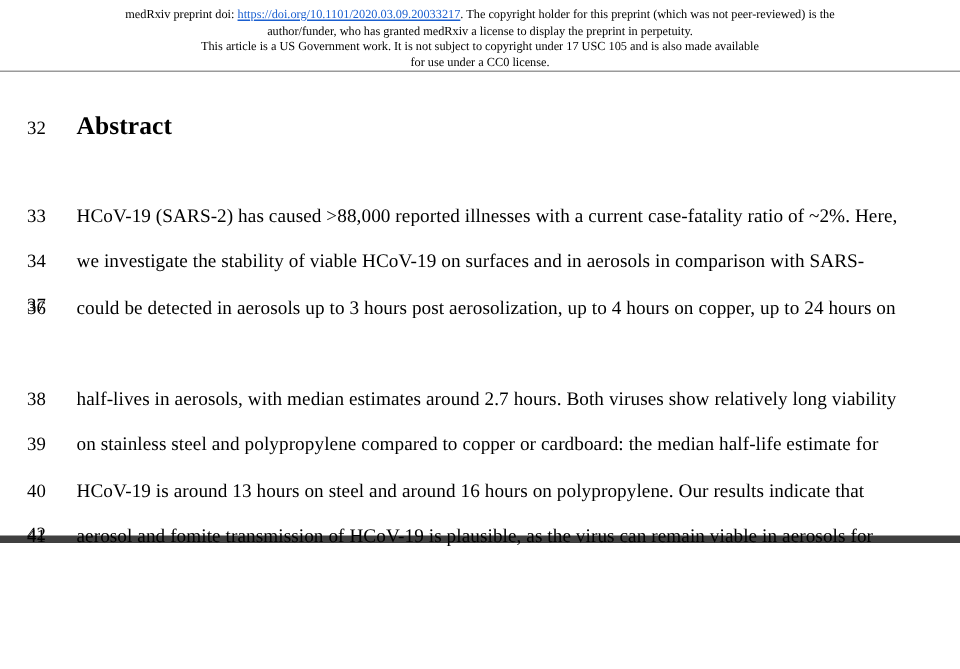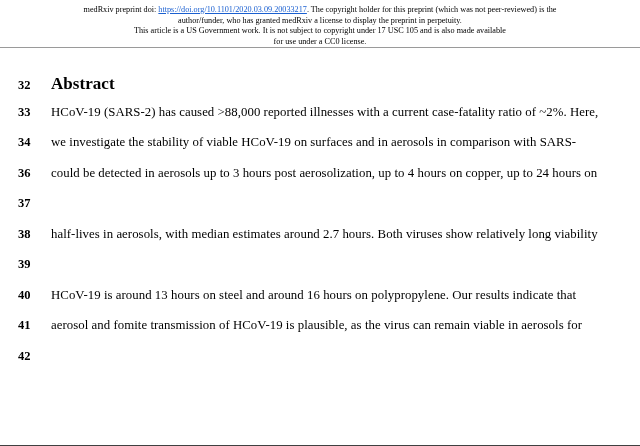--- a/index.html
+++ b/index.html
@@ -11,23 +11,23 @@
     height: 446px;
     background: #ffffff;
     font-family: "Liberation Serif", serif;
     color: #000000;
     overflow: hidden;
     position: relative;
   }
   .page {
     position: relative;
     width: 640px;
-    height: 446px;
+    height: 362px;
     box-sizing: border-box;
-    border-bottom: 1px solid #404040;
+    border-bottom: 5px solid #404040;
   }
   
   .banner {
     padding: 5px 8px 0 8px;
     text-align: center;
     font-family: "Liberation Serif", serif;
     font-size: 8.2px;
     line-height: 10.6px;
     color: #000;
   }
@@ -59,34 +59,34 @@
     display: flex;
     align-items: baseline;
     height: 30.5px;
   }
   .lineno {
     width: 26px;
     flex: 0 0 26px;
     font-size: 12.5px;
     color: #000;
     text-align: left;
-    font-weight: bold;
   }
   .linetext {
     font-size: 12.8px;
     letter-spacing: 0.05px;
     white-space: nowrap;
   }
   .heading .linetext {
     font-weight: bold;
     font-size: 17px;
     padding-left: 7px;
   }
   .indent .linetext {
     padding-left: 7px;
+    margin-top: 32px;
   }
 </style>
 </head>
 <body>
 
 <div class="page">
 
   <div class="banner">
     <span class="line"><span>medRxiv preprint doi: </span><a class="doi-link" href="#">https://doi.org/10.1101/2020.03.09.20033217</a><span>. The copyright holder for this preprint (which was not peer-reviewed) is the</span></span>
     <span class="line">author/funder, who has granted medRxiv a license to display the preprint in perpetuity.</span>
@@ -117,20 +117,21 @@
     </div>
     <div class="textline indent">
       <span class="lineno">37</span>
     </div>
     <div class="textline indent">
       <span class="lineno">38</span>
       <span class="linetext">half-lives in aerosols, with median estimates around 2.7 hours. Both viruses show relatively long viability</span>
     </div>
     <div class="textline indent">
       <span class="lineno">39</span>
+      <span class="linetext">on stainless steel and polypropylene compared to copper or cardboard: the median half-life estimate for</span>
     </div>
     <div class="textline indent">
       <span class="lineno">40</span>
       <span class="linetext">HCoV-19 is around 13 hours on steel and around 16 hours on polypropylene. Our results indicate that</span>
     </div>
     <div class="textline indent">
       <span class="lineno">41</span>
       <span class="linetext">aerosol and fomite transmission of HCoV-19 is plausible, as the virus can remain viable in aerosols for</span>
     </div>
     <div class="textline indent">

